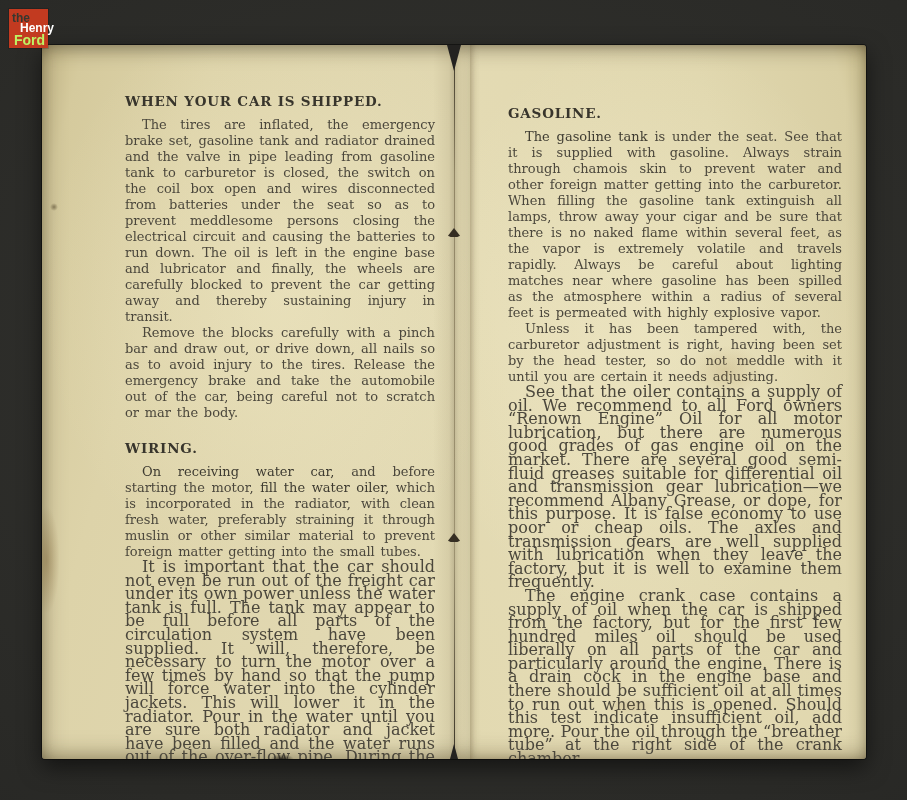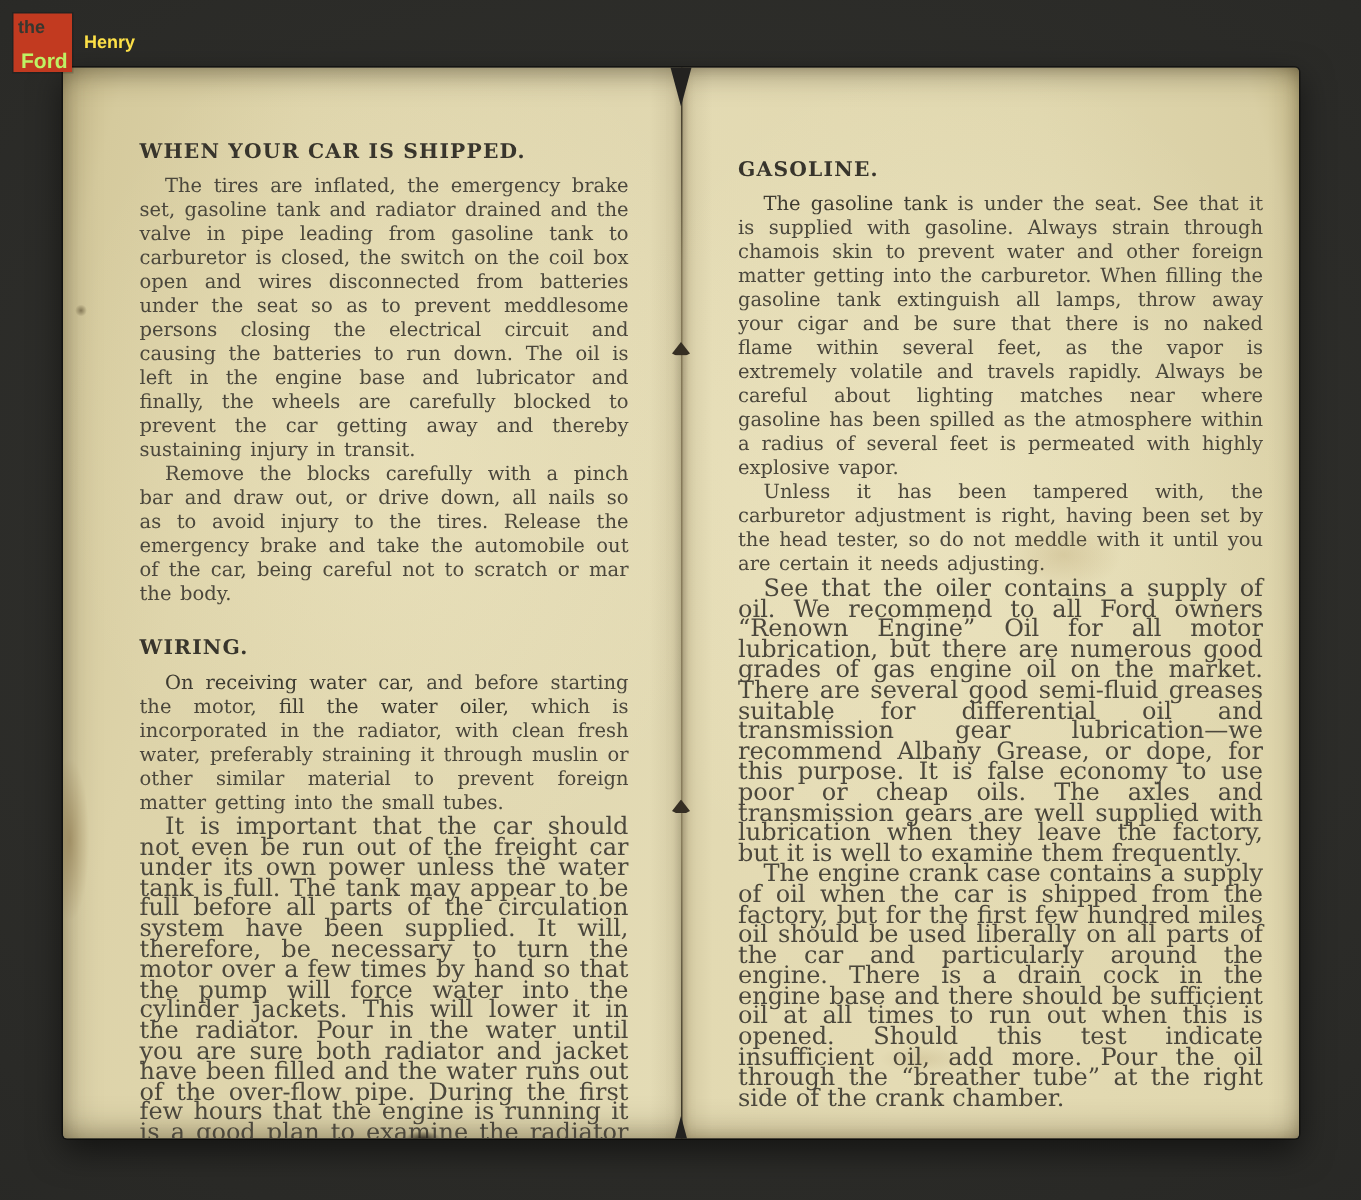--- a/index.html
+++ b/index.html
@@ -13,20 +13,21 @@
   .page{position:relative;width:50%;height:100%;overflow:hidden;}
   .page.left{
     border-radius:3px 0 0 3px;
     background:
       radial-gradient(80% 60% at 55% 35%, rgba(252,246,214,.30), rgba(252,246,214,0) 70%),
       linear-gradient(105deg,#c8bb8b 0%,#d5ca9d 7%,#ddd3a9 28%,#e1d8b1 70%,#e4dcb6 100%);
     box-shadow:
       inset 0 16px 20px -14px rgba(50,40,20,.55),
       inset 14px 0 24px -16px rgba(50,40,20,.5),
       inset 0 -18px 22px -16px rgba(70,55,25,.5);
+    padding-left: 32px;
   }
   .page.right{
     border-radius:0 3px 3px 0;
     background:
       radial-gradient(85% 60% at 45% 40%, rgba(253,248,220,.32), rgba(253,248,220,0) 70%),
       linear-gradient(255deg,#ccc08f 0%,#d9cfa4 6%,#e0d7ae 30%,#e4dbb4 75%,#e2d9b1 100%);
     box-shadow:
       inset 0 16px 20px -14px rgba(50,40,20,.5),
       inset -12px 0 20px -14px rgba(50,40,20,.45),
       inset 3px 0 7px -2px rgba(90,70,40,.35),
@@ -77,21 +78,21 @@
     background:radial-gradient(50% 50% at 50% 50%, rgba(150,118,60,.20), rgba(150,118,60,0) 70%);}
   .stain.right-bottom{left:120px;bottom:40px;width:80px;height:26px;
     background:radial-gradient(50% 50% at 50% 50%, rgba(140,110,55,.14), rgba(140,110,55,0) 70%);}
 
   
   .logo{position:absolute;left:9px;top:9px;width:39px;height:39px;background:#c23a20;
     font-family:Liberation Sans, sans-serif;z-index:5;
     box-shadow:0 0 0 1px rgba(0,0,0,.15);}
   .logo span{position:absolute;display:block;line-height:1;}
   .logo-the{left:3px;top:3px;font-size:12px;font-weight:600;color:#37372f;}
-  .logo-henry{left:11px;top:13px;font-size:12px;font-weight:bold;color:#fde047;margin-left:36px;}
+  .logo-henry{left:11px;top:13px;font-size:12px;font-weight:bold;color:#ffffff;}
   .logo-ford{left:5px;top:24px;font-size:14px;font-weight:bold;color:#bef264;}
 </style>
 </head>
 <body>
 
 <div class="stage">
 
   <div class="book">
 
     <div class="page left">

